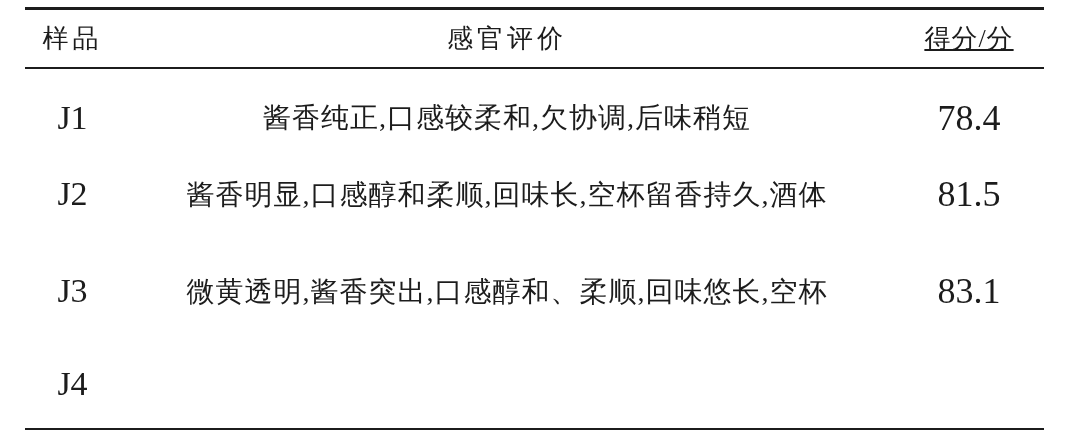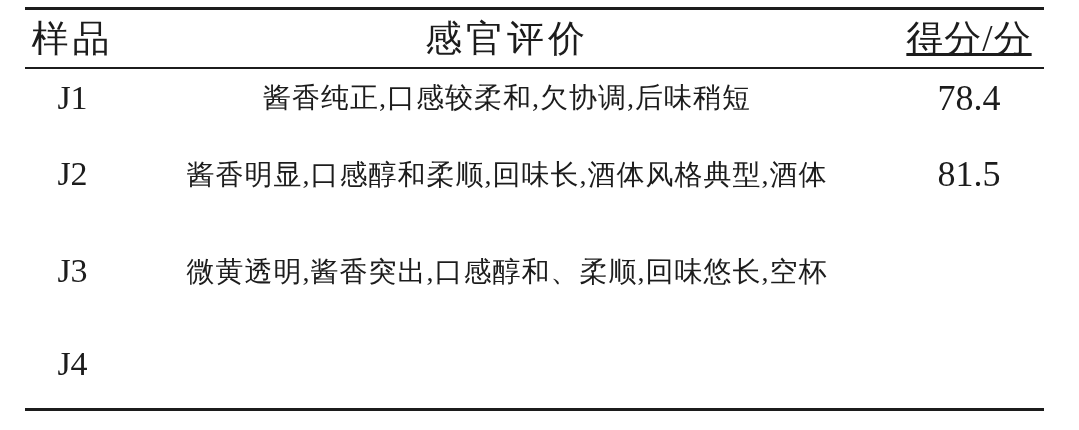--- a/index.html
+++ b/index.html
@@ -26,29 +26,29 @@
     background: #1c1c1c;
   }
   .rule.thick { height: 3px; }
   .rule.thin  { height: 2px; }
   .row {
     display: grid;
     grid-template-columns: 95px 1fr 150px;
     align-items: center;
   }
   .row-header { height: 57px; }
-  .r-j1 { height: 57px; }
+  .r-j1 { height: 57px; margin-top: 20px; }
   .r-j2 { height: 96px; gap: 25px; }
   .r-j3 { height: 98px; }
   .r-j4 { height: 88px; }
   .cell {
     text-align: center;
   }
   .header-cell {
-    font-size: 37px;
+    font-size: 26px;
     letter-spacing: 4px;
   }
   .header-cell.score-head {
     letter-spacing: 1px;
     text-decoration: underline;
   }
   .sample-cell {
     font-size: 34px;
     letter-spacing: 0;
   }
@@ -81,30 +81,31 @@
     <div class="cell sample-cell">J1</div>
     <div class="cell eval-cell">
       <div>酱香纯正,口感较柔和,欠协调,后味稍短</div>
     </div>
     <div class="cell score-cell">78.4</div>
   </div>
 
   <div class="row r-j2">
     <div class="cell sample-cell">J2</div>
     <div class="cell eval-cell">
-      <div>酱香明显,口感醇和柔顺,回味长,酒体风格典型,酒体</div>
+      <div>酱香明显,口感醇和柔顺,回味长,空杯留香持久,酒体</div>
     </div>
     <div class="cell score-cell">81.5</div>
   </div>
 
   <div class="row r-j3">
     <div class="cell sample-cell">J3</div>
     <div class="cell eval-cell">
       <div>微黄透明,酱香突出,口感醇和、柔顺,回味悠长,空杯</div>
     </div>
+    <div class="cell score-cell">83.1</div>
   </div>
 
   <div class="row r-j4">
     <div class="cell sample-cell">J4</div>
   </div>
 
   <div class="rule thick"></div>
 
 </div>
 

